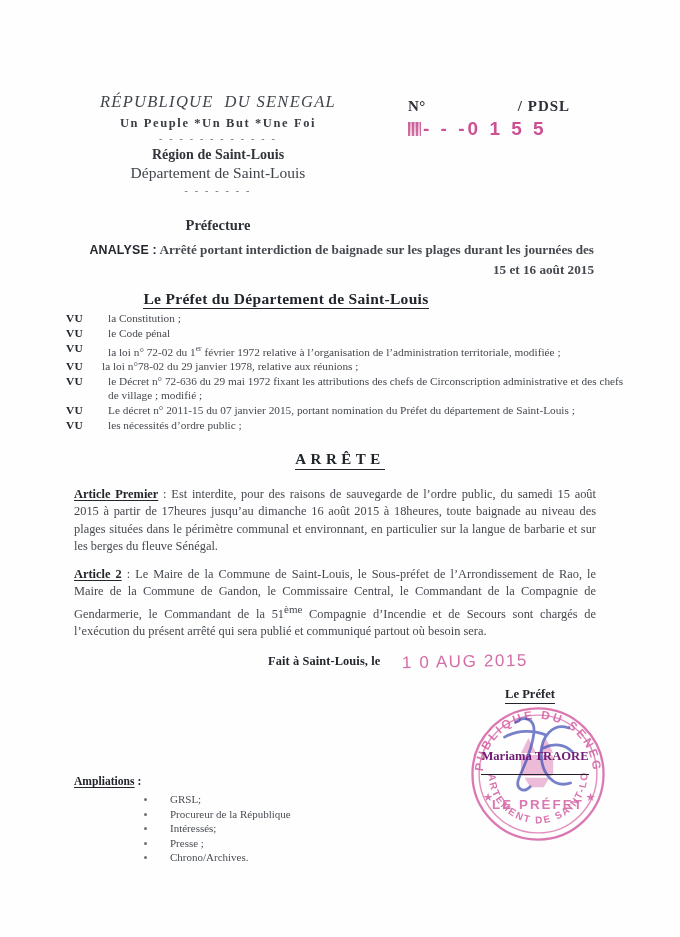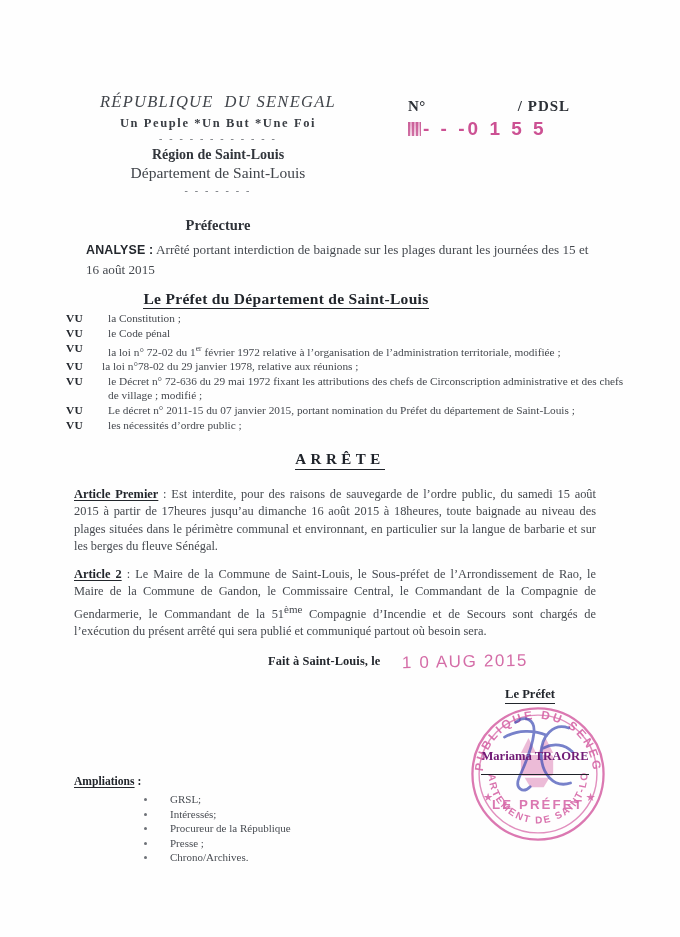--- a/index.html
+++ b/index.html
@@ -125,24 +125,25 @@
       linear-gradient(180deg, rgba(200,70,140,0.55), rgba(200,70,140,0.2));
     filter: blur(0.3px);
   }
 
   
   .analyse {
     position: absolute;
     top: 240px;
     left: 86px;
     width: 508px;
-    text-align: left;
+    text-align: right;
     font-size: 13.2px;
     line-height: 19px;
     color: #45494f;
+    font-weight: bold;
   }
   .analyse b {
     font-family: "Liberation Sans", sans-serif;
     font-size: 12.4px;
     color: #24282e;
     letter-spacing: 0.2px;
   }
 
   
   .main-title {
@@ -478,20 +479,20 @@
       <span class="sig-name">Mariama TRAORE</span>
     </div>
   </div>
 
   <div class="ampliations">
     <div class="amp-head">
       <u>Ampliations</u><span> :</span>
     </div>
     <ul class="amp-list">
       <li>GRSL;</li>
+      <li>Procureur de la République</li>
       <li>Intéressés;</li>
-      <li>Procureur de la République</li>
       <li>Presse ;</li>
       <li>Chrono/Archives.</li>
     </ul>
   </div>
 
 </div>
 
 </body></html>

